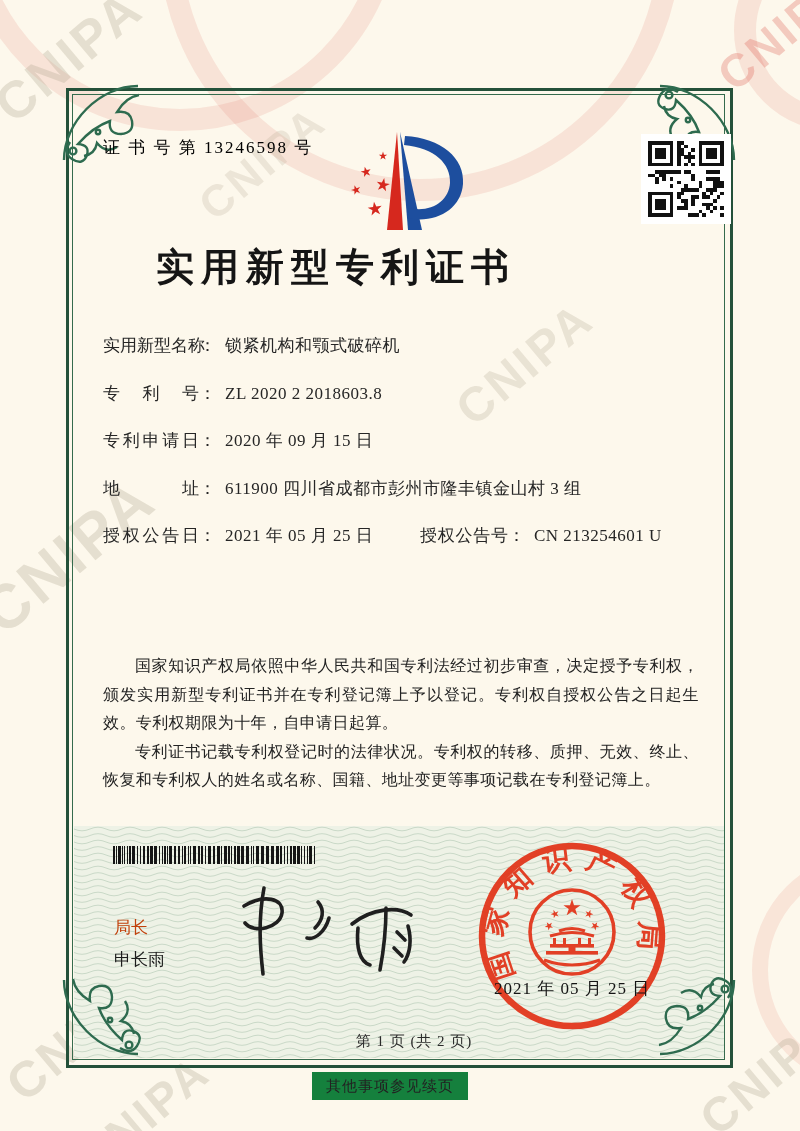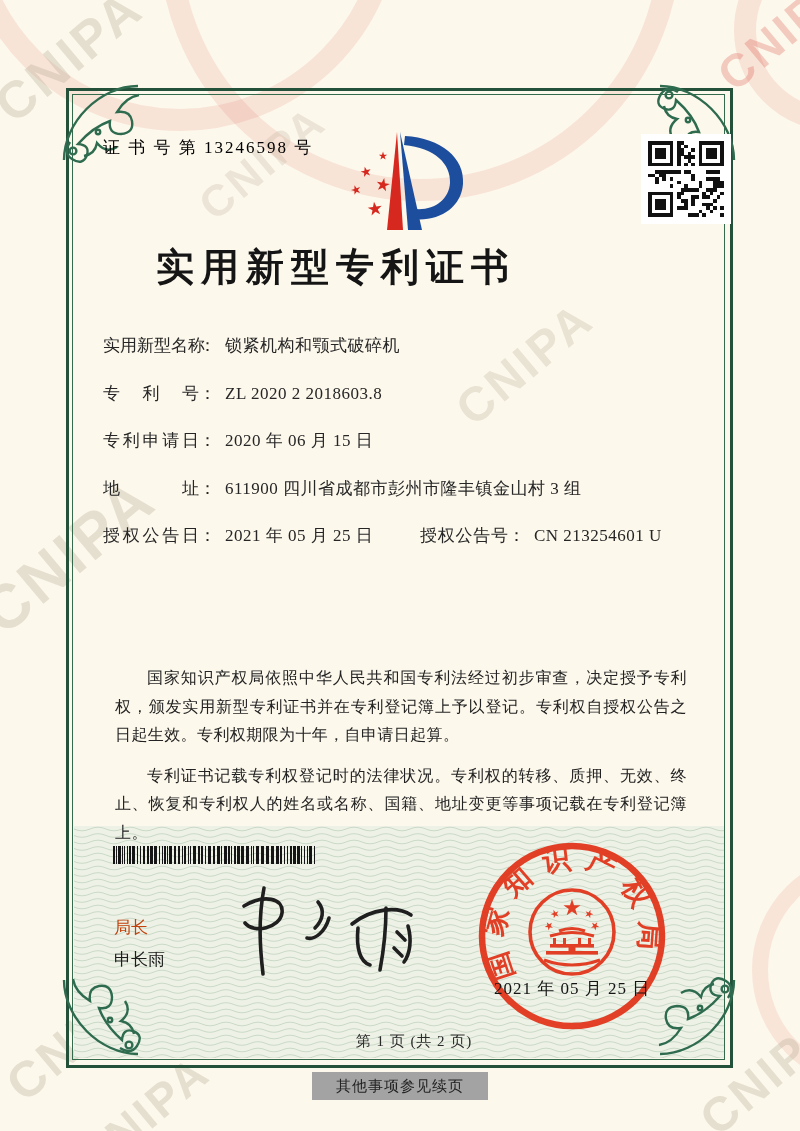--- a/index.html
+++ b/index.html
@@ -28,40 +28,40 @@
   .fields{position:absolute;left:103px;top:334px;width:600px;font-size:17px;color:#262626;}
   .frow{position:relative;height:28px;margin-bottom:19.5px;white-space:nowrap;}
   .flabel{display:inline-block;width:96px;text-align:justify;text-align-last:justify;
       vertical-align:top;}
   .fcolon{display:inline-block;width:18px;}
   .fvalue{display:inline-block;margin-left:8px;letter-spacing:0.5px;}
   .grantno{position:absolute;left:317px;top:0;}
   
   .paras{position:absolute;left:103px;top:652px;width:596px;font-size:16px;
       line-height:28.5px;text-align:justify;color:#232323;letter-spacing:0.4px;}
-  .paras p{margin:12px;text-indent:2em;}
+  .paras p{margin:0;text-indent:2em;}
   
   .band{position:absolute;left:74px;top:826px;width:650px;height:232px;background:#eef2e6;}
   .band svg{display:block;}
   
   .barcode{position:absolute;left:113px;top:846px;width:205px;height:18px;}
   
   .sig-title{position:absolute;left:114px;top:916px;font-size:17px;color:#c2410c;
       font-family:"Liberation Sans","DejaVu Sans",sans-serif;}
   .sig-name{position:absolute;left:114px;top:948px;font-size:17px;color:#1d1d1d;
       font-family:"Liberation Sans","DejaVu Sans",sans-serif;text-align:center;}
   .sig-hand{position:absolute;left:230px;top:880px;}
   
   .seal{position:absolute;left:472px;top:836px;width:200px;height:200px;}
   .seal-date{position:absolute;left:472px;top:977px;width:200px;text-align:center;
       font-size:17px;color:#141414;letter-spacing:1px;z-index:6;}
   
   .pageinfo{position:absolute;left:8px;top:1032px;width:772px;text-align:center;
       font-size:15px;color:#2b2b2b;letter-spacing:1px;padding-left:20px;}
-  .note{position:absolute;left:312px;top:1072px;width:176px;height:28px;background:#a3a3a3;
+  .note{position:absolute;left:312px;top:1072px;width:156px;height:28px;background:#15803d;
       text-align:center;line-height:28px;font-size:15px;color:#222;letter-spacing:1px;}
   svg text{font-family:"Liberation Serif","DejaVu Serif",serif;}
 </style>
 </head>
 <body>
 
 <svg width="0" height="0" style="position:absolute">
   <defs>
     <path id="star" d="M0,-1 L0.225,-0.309 L0.951,-0.309 L0.363,0.118 L0.588,0.809 L0,0.382 L-0.588,0.809 L-0.363,0.118 L-0.951,-0.309 L-0.225,-0.309 Z"></path>
     <symbol id="flo" viewBox="0 0 88 88">
@@ -377,21 +377,21 @@
 <div class="title">实用新型专利证书</div>
 
 <div class="fields">
   <div class="frow">
     <span class="flabel">实用新型名称</span><span class="fcolon">：</span><span class="fvalue">锁紧机构和颚式破碎机</span>
   </div>
   <div class="frow">
     <span class="flabel">专利号</span><span class="fcolon">：</span><span class="fvalue">ZL 2020 2 2018603.8</span>
   </div>
   <div class="frow">
-    <span class="flabel">专利申请日</span><span class="fcolon">：</span><span class="fvalue">2020 年 06 月 15 日</span>
+    <span class="flabel">专利申请日</span><span class="fcolon">：</span><span class="fvalue">2020 年 09 月 15 日</span>
   </div>
   <div class="frow">
     <span class="flabel">地址</span><span class="fcolon">：</span><span class="fvalue">611900 四川省成都市彭州市隆丰镇金山村 3 组</span>
   </div>
   <div class="frow">
     <span class="flabel">授权公告日</span><span class="fcolon">：</span><span class="fvalue">2021 年 05 月 25 日</span>
     <span class="grantno">
       <span class="flabel" style="width:88px">授权公告号</span><span class="fcolon">：</span><span class="fvalue">CN 213254601 U</span>
     </span>
   </div>

